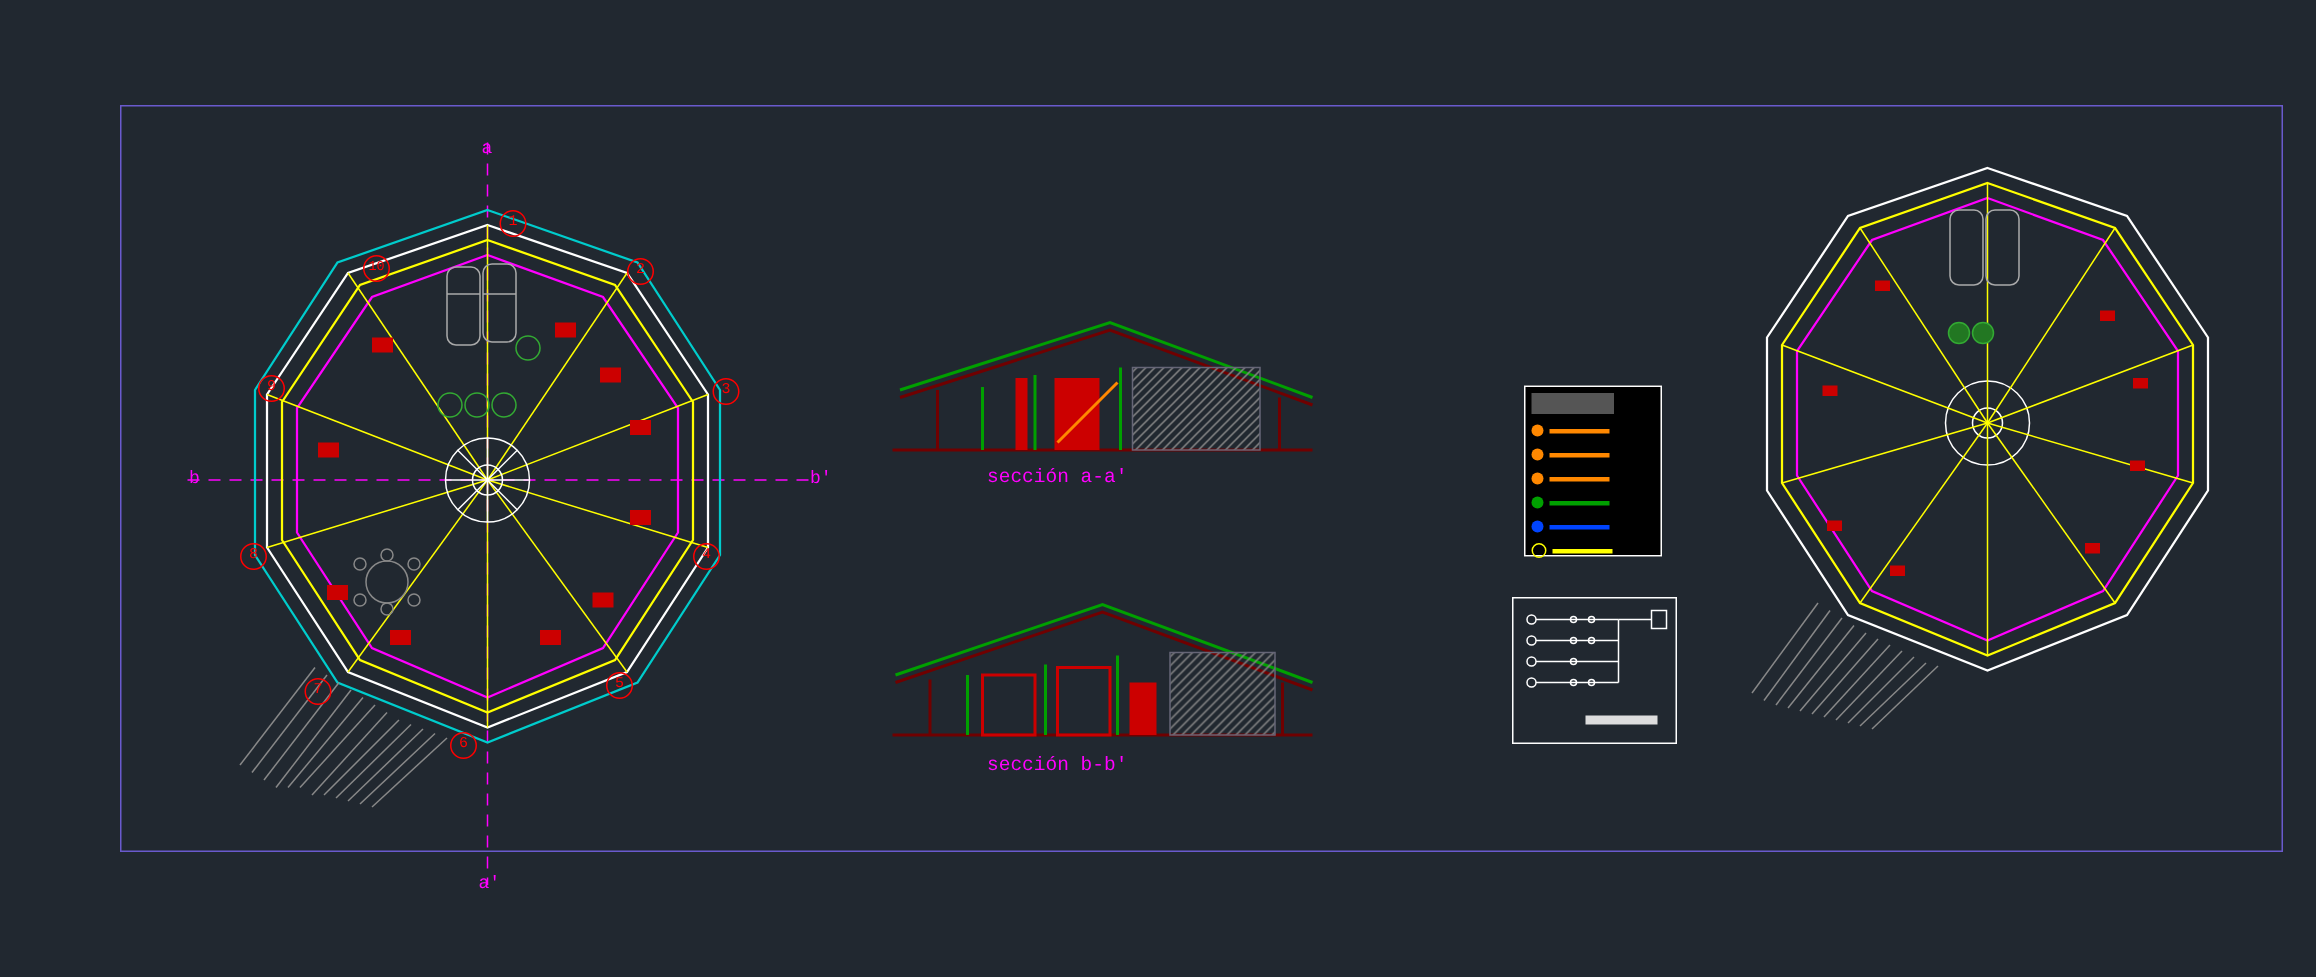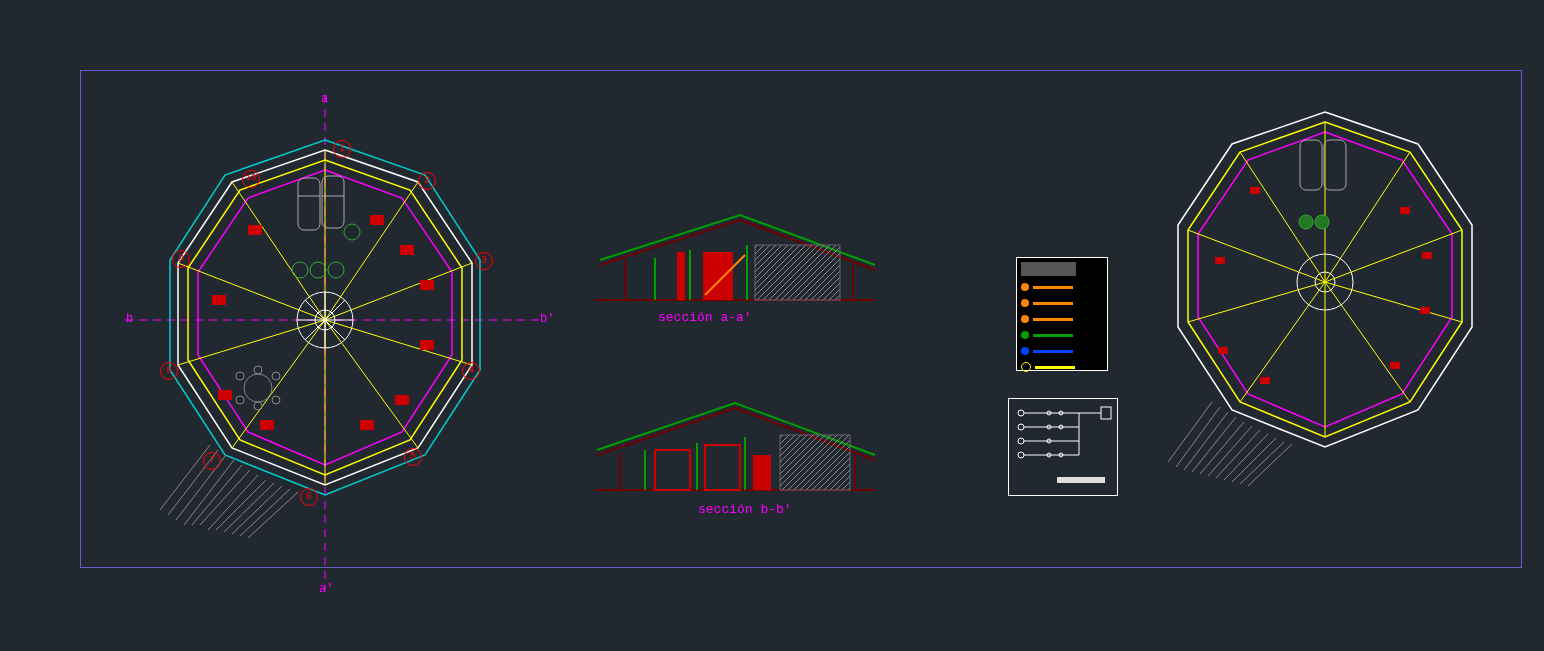--- a/index.html
+++ b/index.html
@@ -278,21 +278,21 @@
       </g>
     </g>
   </svg>
 
   <div class="label" style="left:321px; top:92px;">a</div>
   <div class="label" style="left:319px; top:582px;">a'</div>
   <div class="label" style="left:126px; top:312px;">b</div>
   <div class="label" style="left:540px; top:312px;">b'</div>
 
   <div class="label" style="left:658px; top:310px; font-size:13px;font-family:Liberation Mono, monospace;">sección a-a'</div>
-  <div class="label" style="left:658px; top:502px; font-size:13px;margin-left:40px;">sección b-b'</div>
+  <div class="label" style="left:658px; top:502px; font-size:13px;">sección b-b'</div>
 
   <div class="num-circle" style="left:333px; top:140px;">1</div>
   <div class="num-circle" style="left:418px; top:172px;">2</div>
   <div class="num-circle" style="left:475px; top:252px;">3</div>
   <div class="num-circle" style="left:462px; top:362px;">4</div>
   <div class="num-circle" style="left:404px; top:448px;">5</div>
   <div class="num-circle" style="left:300px; top:488px;">6</div>
   <div class="num-circle" style="left:203px; top:452px;">7</div>
   <div class="num-circle" style="left:160px; top:362px;">8</div>
   <div class="num-circle" style="left:172px; top:250px;">9</div>

